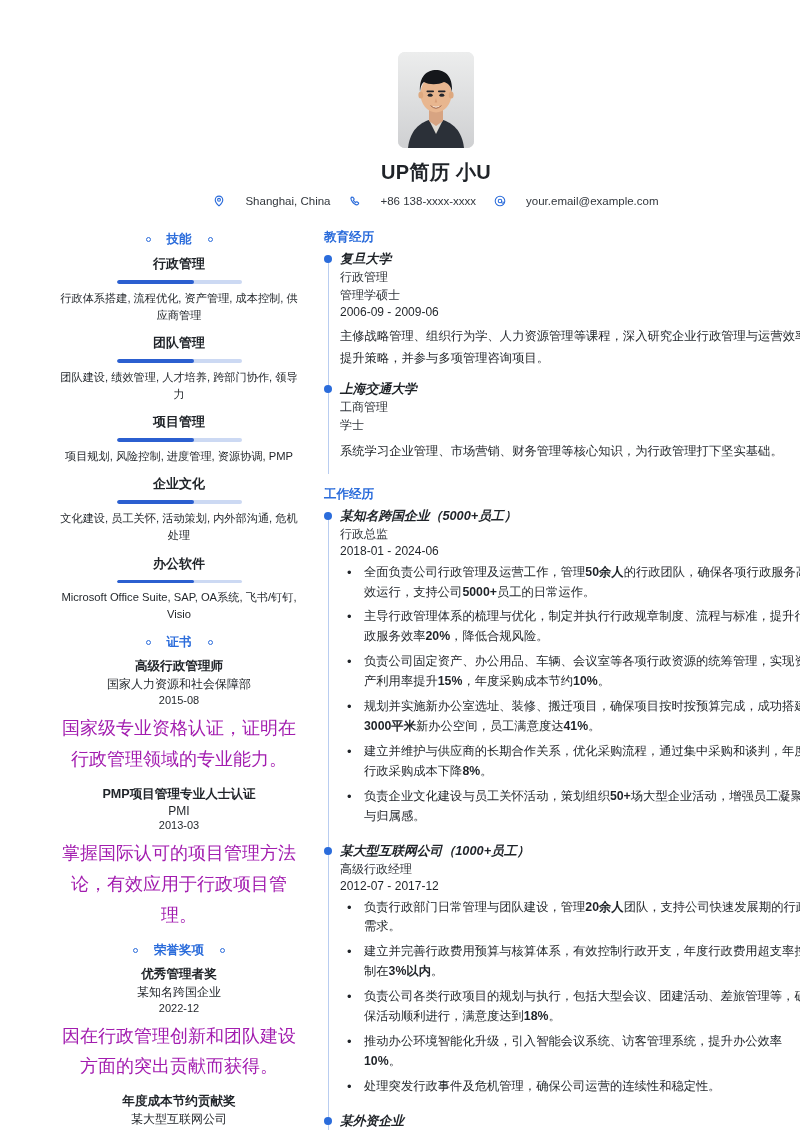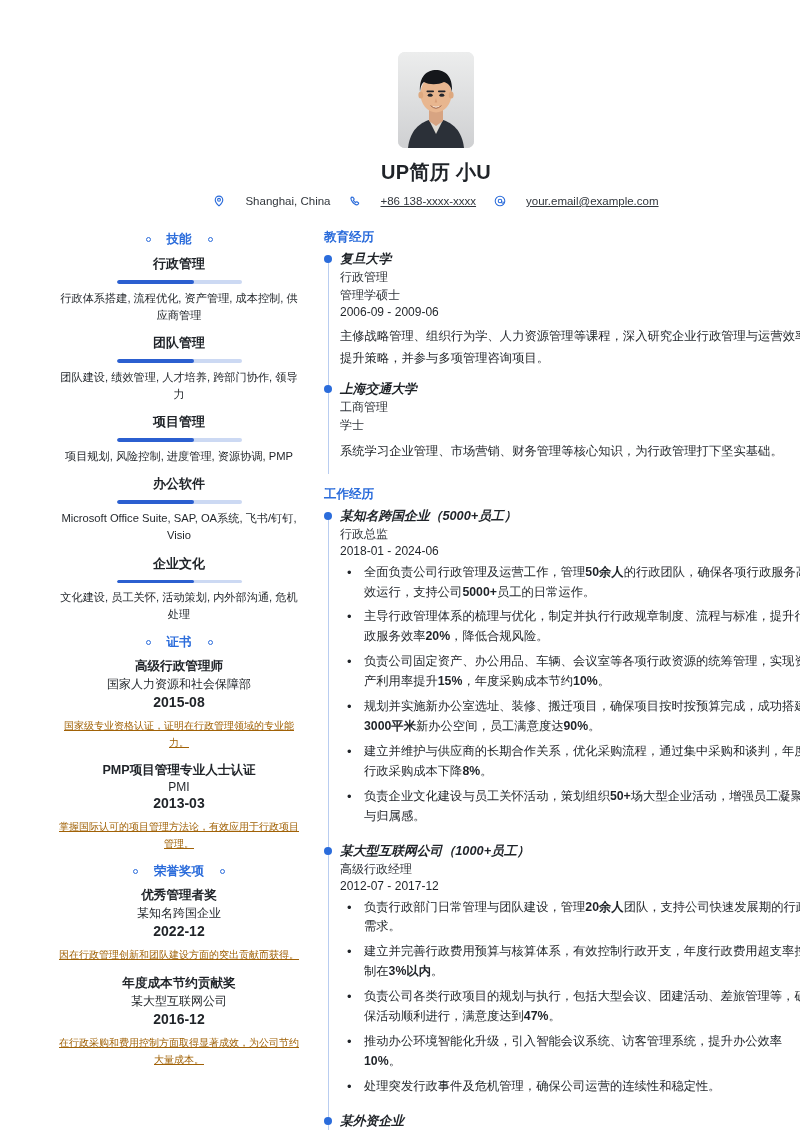--- a/index.html
+++ b/index.html
@@ -25,21 +25,21 @@
   .fullname {
     font-size: 20px; font-weight: 700; color: #1f2328;
     margin-top: 11px; letter-spacing: .3px;
   }
   .contact {
     margin-top: 9px;
     display: flex; justify-content: center; align-items: center;
     gap: 9px; font-size: 11.5px; color: #31363c;
   }
   .contact .ci { display: inline-flex; align-items: center; gap: 20px; }
-  .contact .ci + .ci { margin-left: 9px; text-decoration: underline; }
+  .contact .ci + .ci { margin-left: 9px; }
   .ic { width: 12px; height: 12px; display: inline-block; color: #2b6cdb; flex: 0 0 auto;}
   .ic svg { display:block; width:12px; height:12px; }
 
   
   .body { display: flex; padding: 12px 14px 0 14px; align-items: flex-start; }
   .col-left { width: 258px; flex: 0 0 258px; padding-right: 12px; }
   .col-right { flex: 1 1 auto; padding-left: 10px; }
 
   
   .side-head {
@@ -56,26 +56,25 @@
     width: 125px; height: 3.5px; background: #ccd9f3; border-radius: 2px;
     margin: 7px auto 6px; overflow: hidden;
   }
   .bar-fill { height: 100%; background: #2b5fd0; border-radius: 2px; }
   .skill-kw {
     font-size: 11.2px; line-height: 1.55; text-align: center; color: #1f2328;
   }
   .cert, .award { text-align: center; margin-bottom: 11px; }
   .cert-title, .award-title { font-weight: 700; font-size: 12.6px; color:#1f2328; }
   .cert-org, .award-org { font-size: 12px; color: #1f2328; margin-top: 1px; }
-  .cert-date, .award-date { font-weight: 700; font-size: 14px; margin-top: 1px; }
+  .cert-date, .award-date { font-weight: 400; font-size: 11px; margin-top: 1px; }
   .cert-desc, .award-desc {
     font-family: "Liberation Serif", "DejaVu Serif", serif;
-    font-size: 10px; line-height: 1.72; margin-top: 7px; color: #a16207;
+    font-size: 18px; line-height: 1.72; margin-top: 7px; color: #a21caf;
     text-align: center;
-    text-decoration: underline;
   }
 
   
   .sec-head {
     color: #2b6cdb; font-weight: 700; font-size: 12.5px; margin: 0 0 5px;
   }
   .sec-head.work { margin-top: 12px; }
   .timeline { position: relative; padding-left: 16px; }
   .timeline::before {
     content: ""; position: absolute; left: 3.5px; top: 4px; bottom: 0;
@@ -206,32 +205,32 @@
           <div class="skill-kw">团队建设, 绩效管理, 人才培养, 跨部门协作, 领导力</div>
         </div>
         <div class="skill">
           <div class="skill-name">项目管理</div>
           <div class="bar-wrap">
               <div class="bar-fill" style="width: 62%;"></div>
             </div>
           <div class="skill-kw">项目规划, 风险控制, 进度管理, 资源协调, PMP</div>
         </div>
         <div class="skill">
+          <div class="skill-name">企业文化</div>
+          <div class="bar-wrap">
+              <div class="bar-fill" style="width: 62%;"></div>
+            </div>
+          <div class="skill-kw">文化建设, 员工关怀, 活动策划, 内外部沟通, 危机处理</div>
+        </div>
+        <div class="skill">
           <div class="skill-name">办公软件</div>
           <div class="bar-wrap">
               <div class="bar-fill" style="width: 62%;"></div>
             </div>
           <div class="skill-kw">Microsoft Office Suite, SAP, OA系统, 飞书/钉钉, Visio</div>
-        </div>
-        <div class="skill">
-          <div class="skill-name">企业文化</div>
-          <div class="bar-wrap">
-              <div class="bar-fill" style="width: 62%;"></div>
-            </div>
-          <div class="skill-kw">文化建设, 员工关怀, 活动策划, 内外部沟通, 危机处理</div>
         </div>
       </div>
 
       <div class="side-head">
         <span class="dotc"></span>
         <span>证书</span>
         <span class="dotc"></span>
       </div>
 
       <div>
@@ -294,34 +293,34 @@
       <div class="timeline">
 
         <div class="tl-item">
           <div class="org">某知名跨国企业（5000+员工）</div>
           <div class="role">行政总监</div>
           <div class="dates">2018-01 - 2024-06</div>
           <ul class="bullets">
               <li>全面负责公司行政管理及运营工作，管理<b>50余人</b>的行政团队，确保各项行政服务高效运行，支持公司<b>5000+</b>员工的日常运作。</li>
               <li>主导行政管理体系的梳理与优化，制定并执行行政规章制度、流程与标准，提升行政服务效率<b>20%</b>，降低合规风险。</li>
               <li>负责公司固定资产、办公用品、车辆、会议室等各项行政资源的统筹管理，实现资产利用率提升<b>15%</b>，年度采购成本节约<b>10%</b>。</li>
-              <li>规划并实施新办公室选址、装修、搬迁项目，确保项目按时按预算完成，成功搭建<b>3000平米</b>新办公空间，员工满意度达<b>90%</b>。</li>
+              <li>规划并实施新办公室选址、装修、搬迁项目，确保项目按时按预算完成，成功搭建<b>3000平米</b>新办公空间，员工满意度达<b>41%</b>。</li>
               <li>建立并维护与供应商的长期合作关系，优化采购流程，通过集中采购和谈判，年度行政采购成本下降<b>8%</b>。</li>
               <li>负责企业文化建设与员工关怀活动，策划组织<b>50+</b>场大型企业活动，增强员工凝聚力与归属感。</li>
             </ul>
         </div>
 
         <div class="tl-item">
           <div class="org">某大型互联网公司（1000+员工）</div>
           <div class="role">高级行政经理</div>
           <div class="dates">2012-07 - 2017-12</div>
           <ul class="bullets">
               <li>负责行政部门日常管理与团队建设，管理<b>20余人</b>团队，支持公司快速发展期的行政需求。</li>
               <li>建立并完善行政费用预算与核算体系，有效控制行政开支，年度行政费用超支率控制在<b>3%以内</b>。</li>
-              <li>负责公司各类行政项目的规划与执行，包括大型会议、团建活动、差旅管理等，确保活动顺利进行，满意度达到<b>47%</b>。</li>
+              <li>负责公司各类行政项目的规划与执行，包括大型会议、团建活动、差旅管理等，确保活动顺利进行，满意度达到<b>18%</b>。</li>
               <li>推动办公环境智能化升级，引入智能会议系统、访客管理系统，提升办公效率<b>10%</b>。</li>
               <li>处理突发行政事件及危机管理，确保公司运营的连续性和稳定性。</li>
             </ul>
         </div>
 
         <div class="tl-item">
           <div class="org">某外资企业</div>
           <div class="role">行政主管</div>
 
         </div>

